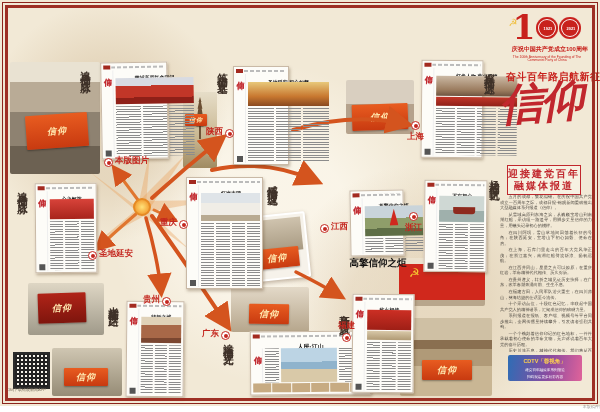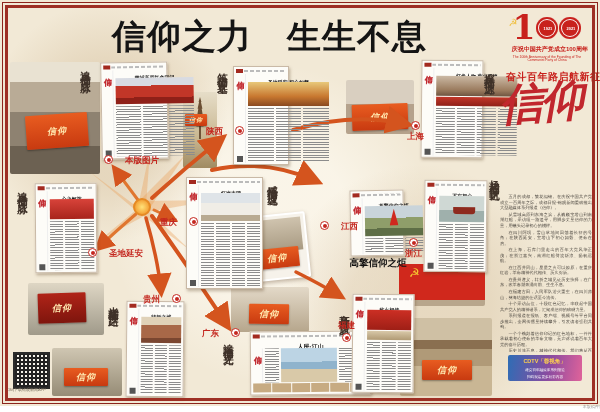--- a/index.html
+++ b/index.html
@@ -115,21 +115,21 @@
   .gd-row{flex:1;display:flex;gap:2px;margin:0 1px;min-height:0;}
   .gd-photo{width:56px;flex:none;background:linear-gradient(180deg,#bcd4e4 0 40%,#8fb3cc 40% 62%,#d9c9a8 62%);}
   .gcol{flex:1;background:repeating-linear-gradient(180deg,#8c8c8c 0 1px,transparent 1px 2.6px);}
   .gd-thumbs{height:9px;flex:none;display:flex;gap:1px;margin:1px;}
   .gd-thumbs i{flex:1;background:#c7ab82;}
   .jx-cap{position:absolute;left:344px;top:257px;width:68px;text-align:center;font-size:9.5px;font-weight:800;color:#111;z-index:4;}
   
   .vl{position:absolute;writing-mode:vertical-rl;text-orientation:upright;font-weight:800;font-size:10.5px;
       letter-spacing:2px;color:#3f3229;z-index:4;font-family:"DejaVu Serif",serif;white-space:nowrap;}
   
-  .city{position:absolute;display:flex;align-items:flex-start;gap:12px;z-index:5;}
+  .city{position:absolute;display:flex;align-items:flex-end;gap:2px;z-index:5;}
   .city.col{flex-direction:column;gap:1px;align-items:center;}
   .cname{font-size:8.5px;font-weight:800;color:#c4271f;white-space:nowrap;}
   .dot{width:9px;height:9px;border:1px solid #c4271f;border-radius:50%;background:#fff;position:relative;flex:none;box-sizing:border-box;}
   .dot::after{content:"";position:absolute;inset:1.5px;border-radius:50%;background:#c4271f;}
 </style>
 </head>
 <body>
 
 <div class="canvas">
   <div class="sheet">
@@ -467,59 +467,62 @@
         <span class="cname">上海</span>
       </div>
     <div class="city" style="left:160px;top:217px;">
         <span class="cname">重庆</span>
         <span class="dot"></span>
       </div>
     <div class="city" style="left:320px;top:179px;margin-top:42px;">
         <span class="dot"></span>
         <span class="cname">江西</span>
       </div>
-    <div class="city col" style="left:405px;top:238px;">
+    <div class="city col" style="left:405px;top:212px;">
         <span class="dot"></span>
         <span class="cname">浙江</span>
       </div>
     <div class="city" style="left:88px;top:248px;">
         <span class="dot"></span>
         <span class="cname">圣地延安</span>
       </div>
     <div class="city" style="left:143px;top:294px;">
         <span class="cname">贵州</span>
         <span class="dot"></span>
       </div>
     <div class="city" style="left:202px;top:328px;">
         <span class="cname">广东</span>
         <span class="dot"></span>
       </div>
     <div class="city col" style="left:338px;top:288px;margin-top:32px;">
         <span class="cname">福建</span>
         <span class="dot"></span>
       </div>
 
-    <div class="big-title">信仰之力　生生不息</div>
 
     <div class="logo100">
       <div class="logo-row">
         <span class="logo-one">1<span class="emblem">☭</span></span>
         <span class="logo-zero">
             <span>1921</span>
           </span>
         <span class="logo-zero">
             <span>2021</span>
           </span>
       </div>
       <div class="anniv-cn">庆祝中国共产党成立100周年</div>
       <div class="anniv-en">The 100th Anniversary of the Founding of The Communist Party of China</div>
       <div class="anniv-slogan">奋斗百年路启航新征程</div>
     </div>
 
     <div class="rc-callig">信仰</div>
+    <div class="rc-box">
+      <div>迎接建党百年</div>
+      <div>融媒体报道</div>
+    </div>
     <div class="rc-body">
       <div class="rc-text">
         <p>五月的成都，繁花似锦。在庆祝中国共产党成立一百周年之际，成都日报·锦观新闻重磅推出大型融媒体系列报道《信仰》。</p>
           <p>从雪域高原到东海之滨，从巍巍宝塔山到南湖红船，采访组一路追寻，用脚步丈量信仰的力量，用镜头记录初心的模样。</p>
         <p>在四川阿坝，雪山草地间回荡着长征的号角；在陕西延安，宝塔山下初心如磐、使命在肩。</p>
           <p>在上海，石库门里走出的百年大党风华正茂；在浙江嘉兴，南湖红船劈波斩浪、扬帆远航。</p>
         <p>在江西井冈山，星星之火可以燎原；在重庆红岩，革命精神代代相传、历久弥新。</p>
           <p>在贵州遵义，转折之城见证历史抉择；在广东，改革春潮奔涌向前、生生不息。</p>
         <p>在福建古田，人民军队浴火重生；在四川凉山，彝海结盟的佳话至今流传。</p>
           <p>十个采访点位，十段红色记忆，串联起中国共产党人的精神谱系，汇聚成信仰的磅礴力量。</p>

